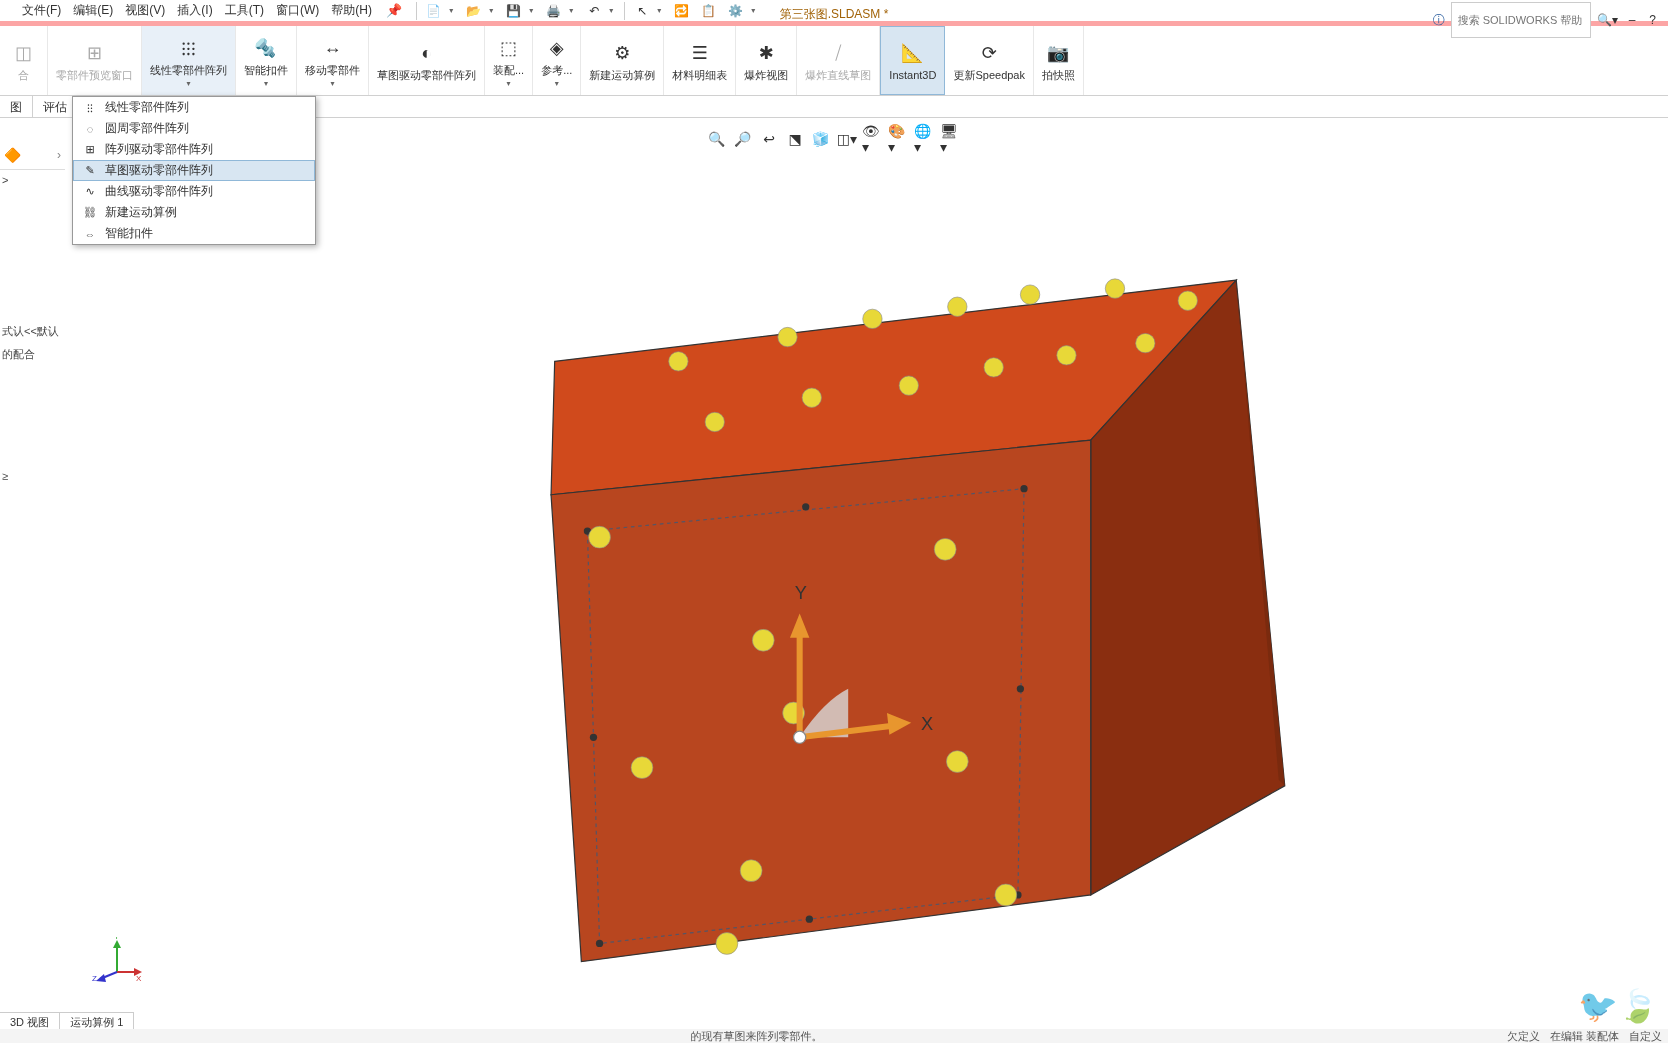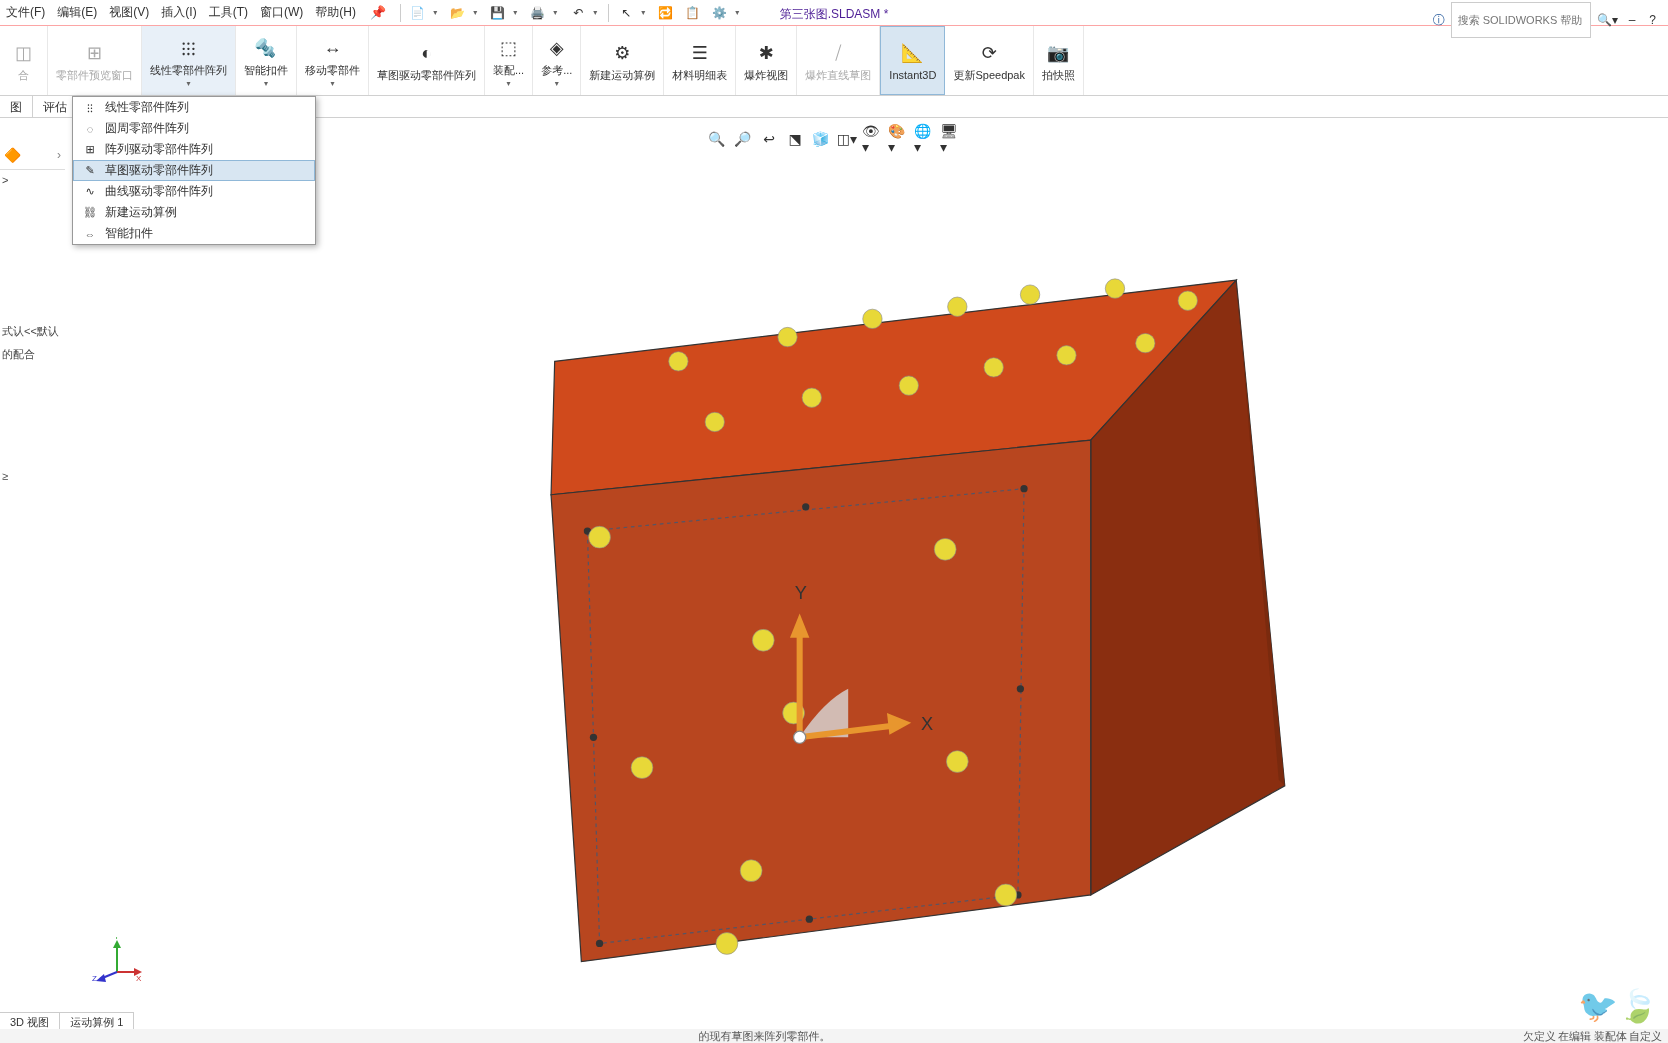--- a/index.html
+++ b/index.html
@@ -1,26 +1,26 @@
 <!DOCTYPE html>
 <html><head>
 <meta charset="utf-8">
 <style>
 * { margin: 0; padding: 0; box-sizing: border-box; font-family: "Microsoft YaHei", Arial, sans-serif; }
 body { width: 1668px; height: 1043px; background: #fff; overflow: hidden; font-size: 12px; color: #333; position: relative; }
 
 
-.menubar { height: 26px; display: flex; align-items: center; padding: 0 0; background: #fff; border-bottom: 1px solid #fca5a5; }
+.menubar { height: 26px; display: flex; align-items: center; padding: 0 16px; background: #fff; border-bottom: 5px solid #fca5a5; }
 .menu-item { padding: 4px 6px; cursor: pointer; }
 .pin-icon { margin-left: 8px; color: #2a5d9e; font-size: 13px; }
 .qat { display: flex; align-items: center; margin-left: 12px; gap: 3px; }
 .qat-btn { width: 24px; height: 22px; display: flex; align-items: center; justify-content: center; cursor: pointer; border-radius: 2px; }
 .qat-sep { width: 1px; height: 18px; background: #ccc; margin: 0 2px; }
 .qat-dd { width: 10px; font-size: 8px; color: #666; }
-.doc-title { position: absolute; left: 50%; transform: translateX(-50%); color: #4c1d95; top: 6px; }
+.doc-title { position: absolute; left: 50%; transform: translateX(-50%); color: #a16207; top: 6px; }
 .search-area { position: absolute; right: 8px; top: 2px; display: flex; align-items: center; gap: 6px; }
 .search-box { border: 1px solid #ccc; padding: 2px 6px; width: 140px; color: #888; font-size: 11px; height: 36px; }
 .search-btn { width: 22px; height: 22px; display: flex; align-items: center; justify-content: center; }
 
 
 .ribbon { height: 70px; display: flex; background: #fff; border-bottom: 1px solid #d0d0d0; }
 .rib-btn { display: flex; flex-direction: column; align-items: center; justify-content: center; padding: 4px 8px; min-width: 48px; border-right: 1px solid #e8e8e8; cursor: pointer; }
 .rib-btn.wide { min-width: 60px; }
 .rib-btn.disabled { color: #aaa; }
 .rib-btn.active { background: #d8e6f2; border: 1px solid #90b8d8; }
@@ -53,21 +53,21 @@
 
 .triad { position: absolute; left: 20px; bottom: 30px; width: 50px; height: 50px; }
 
 
 .bottom-tabs { position: absolute; left: 0; bottom: 13px; height: 18px; display: flex; background: #701a75; font-size: 11px; }
 .btab { padding: 2px 10px; border-right: 1px solid #ccc; border-top: 1px solid #ccc; background: #fff; cursor: pointer; }
 
 
 .statusbar { position: absolute; left: 0; right: 0; bottom: 0; height: 14px; background: #f4f4f4; display: flex; align-items: center; font-size: 11px; color: #555; padding: 0 6px; }
 .status-left { flex: 1; text-align: center; }
-.status-right { display: flex; gap: 2px; }
+.status-right { display: flex; gap: 10px; }
 
 
 .bird { position: absolute; right: 10px; bottom: 18px; font-size: 32px; opacity: 0.7; }
 
 svg { display: block; }
 </style>
 </head>
 <body>
 
 <div class="menubar">

